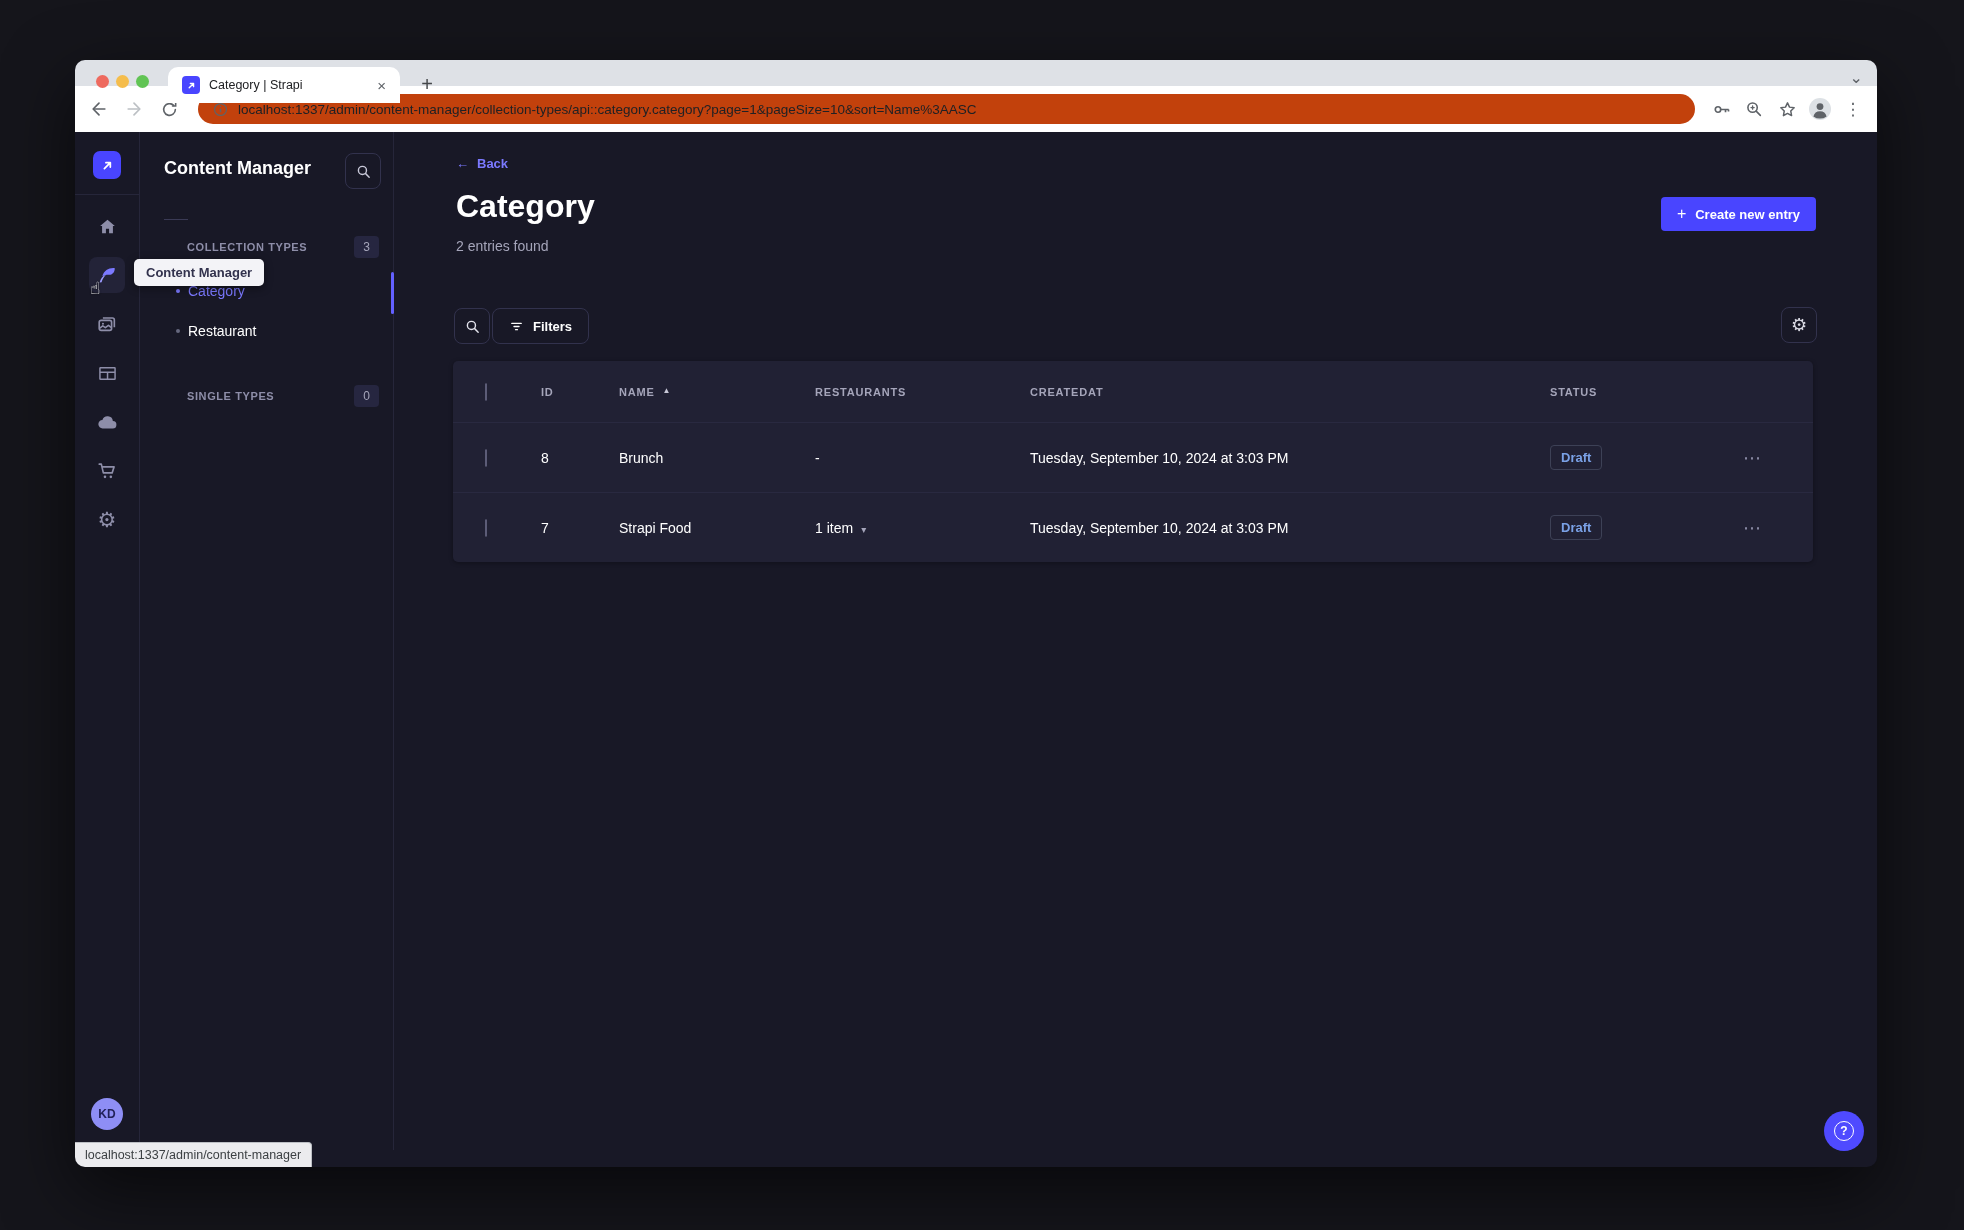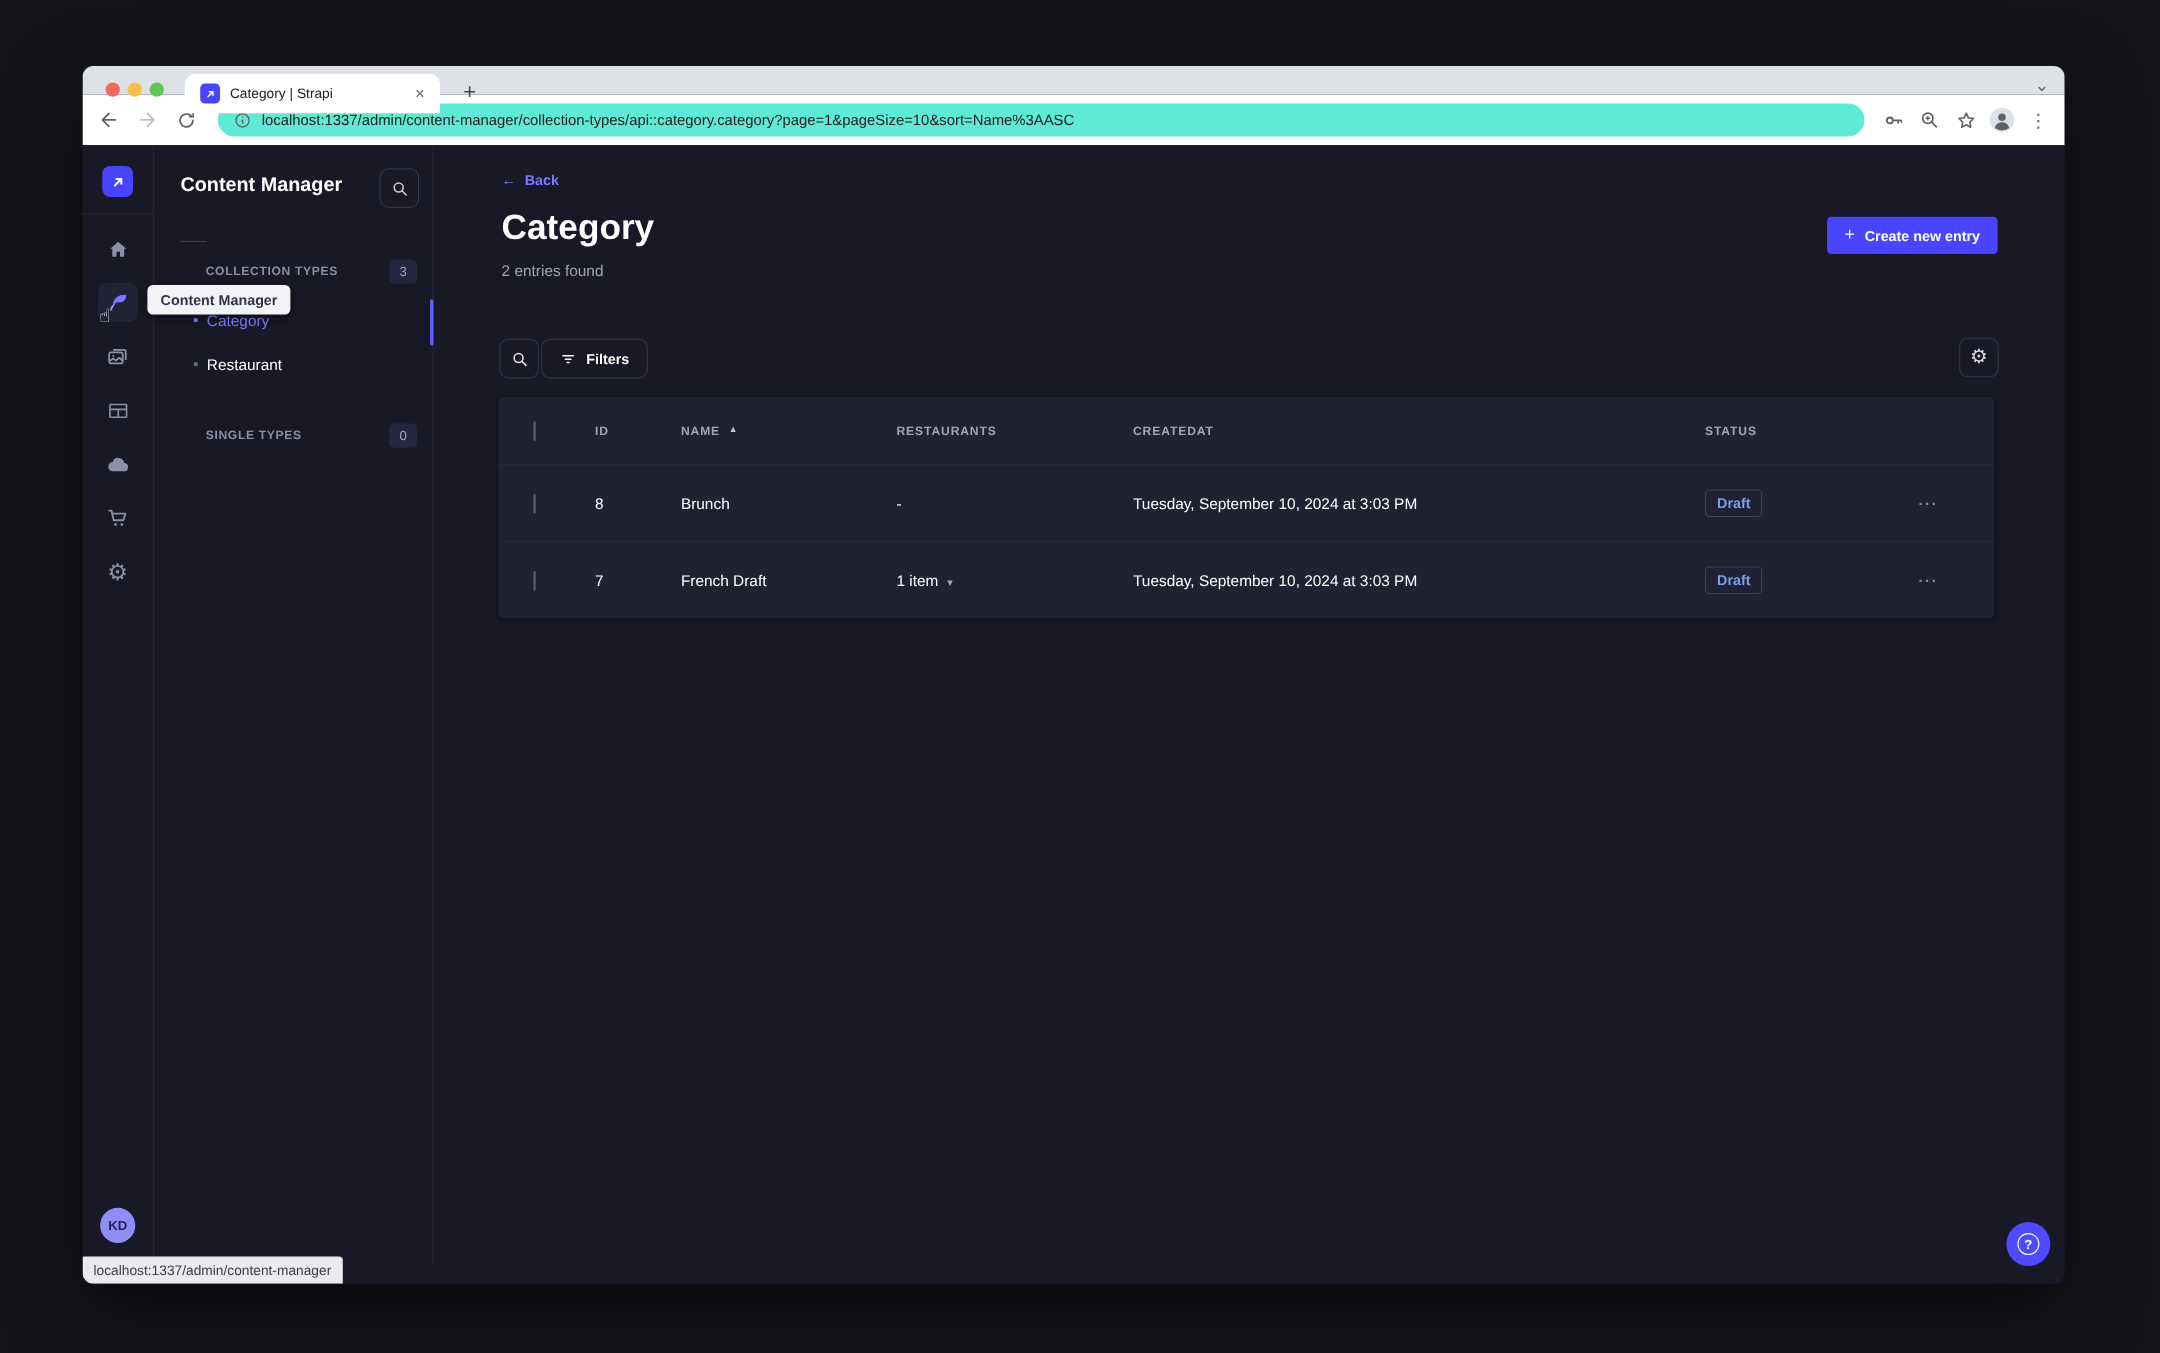--- a/index.html
+++ b/index.html
@@ -20,21 +20,21 @@
   .favicon { width:18px; height:18px; border-radius:4px; background:#4945ff; display:flex; align-items:center; justify-content:center; flex:none; }
   .tab-title { margin-left:9px; font-size:12.5px; color:#202124; white-space:nowrap; overflow:hidden; flex:1; }
   .tab-close { font-size:15px; color:#5f6368; padding:0 4px; cursor:default; }
   .newtab { position:absolute; left:338px; top:10px; width:28px; height:28px; display:flex; align-items:center;
     justify-content:center; color:#44474a; font-size:20px; border-radius:50%; }
   .tabchev { position:absolute; right:14px; top:8px; color:#5f6368; font-size:16px; }
 
   
   .toolbar { height:46px; background:#ffffff; display:flex; align-items:center; padding:0 12px; }
   .nav-ic { width:24px; height:24px; margin-right:11px; display:flex; align-items:center; justify-content:center; flex:none; }
-  .omnibox { flex:1; height:30px; margin:0 14px 0 6px; background:#5eead4; border-radius:15px;
+  .omnibox { flex:1; height:30px; margin:0 14px 0 6px; background:#c2410c; border-radius:15px;
     display:flex; align-items:center; padding:0 14px; min-width:0; }
   .omni-url { font-size:13.5px; color:#202124; margin-left:9px; white-space:nowrap; overflow:hidden; }
   .tb-right { display:flex; align-items:center; gap:9px; }
   .tb-ic { width:24px; height:24px; display:flex; align-items:center; justify-content:center; flex:none; }
   .dots-v { font-size:17px; color:#5f6368; letter-spacing:0; }
 
   
   .app { position:relative; height:1018px; display:flex; background:#181826; }
 
   
@@ -361,21 +361,21 @@
           <div class="cell">Brunch</div>
           <div class="cell">-</div>
           <div class="cell">Tuesday, September 10, 2024 at 3:03 PM</div>
           <div class="cell"><span class="badge-draft">Draft</span></div>
           <div class="cell" style="padding-left:0;"><button class="row-dots">⋯</button></div>
         </div>
 
         <div class="tbl-row">
           <div class="cell chk"><span class="checkbox"></span></div>
           <div class="cell">7</div>
-          <div class="cell">French Draft</div>
+          <div class="cell">Strapi Food</div>
           <div class="cell">
             <span>1 item</span><span class="caret">▾</span>
           </div>
           <div class="cell">Tuesday, September 10, 2024 at 3:03 PM</div>
           <div class="cell"><span class="badge-draft">Draft</span></div>
           <div class="cell" style="padding-left:0;"><button class="row-dots">⋯</button></div>
         </div>
       </div>
     </div>
   </div>

